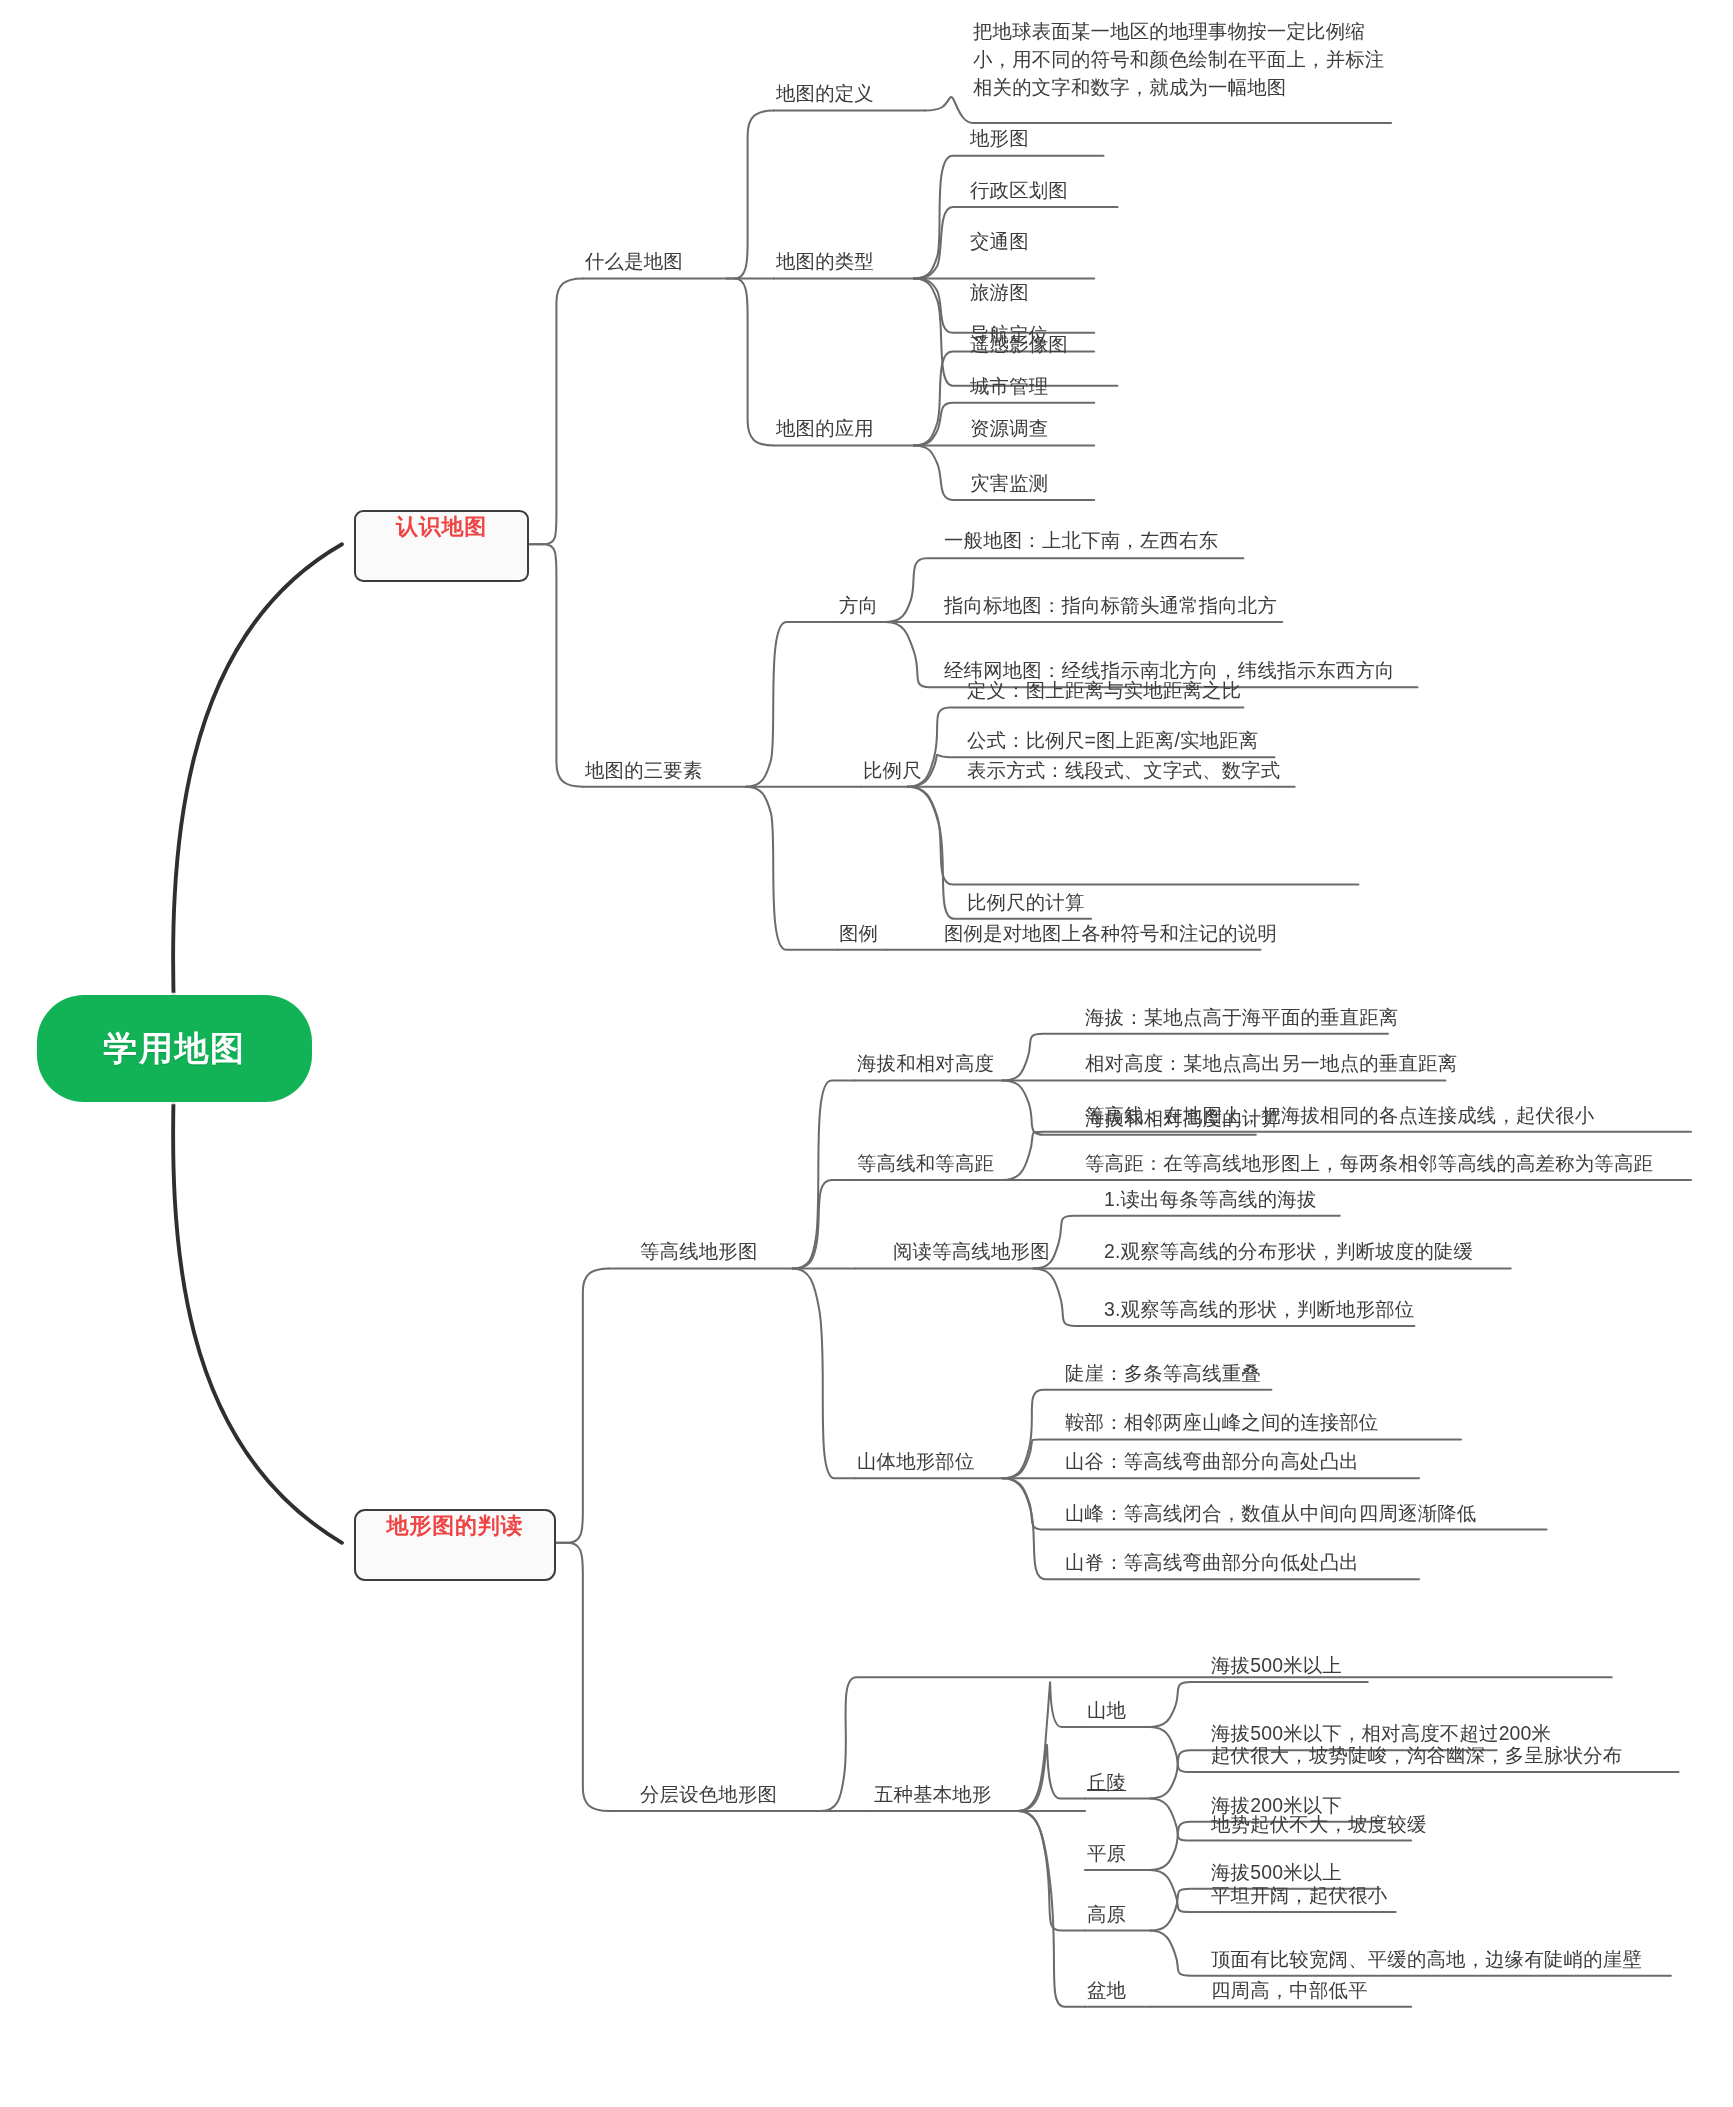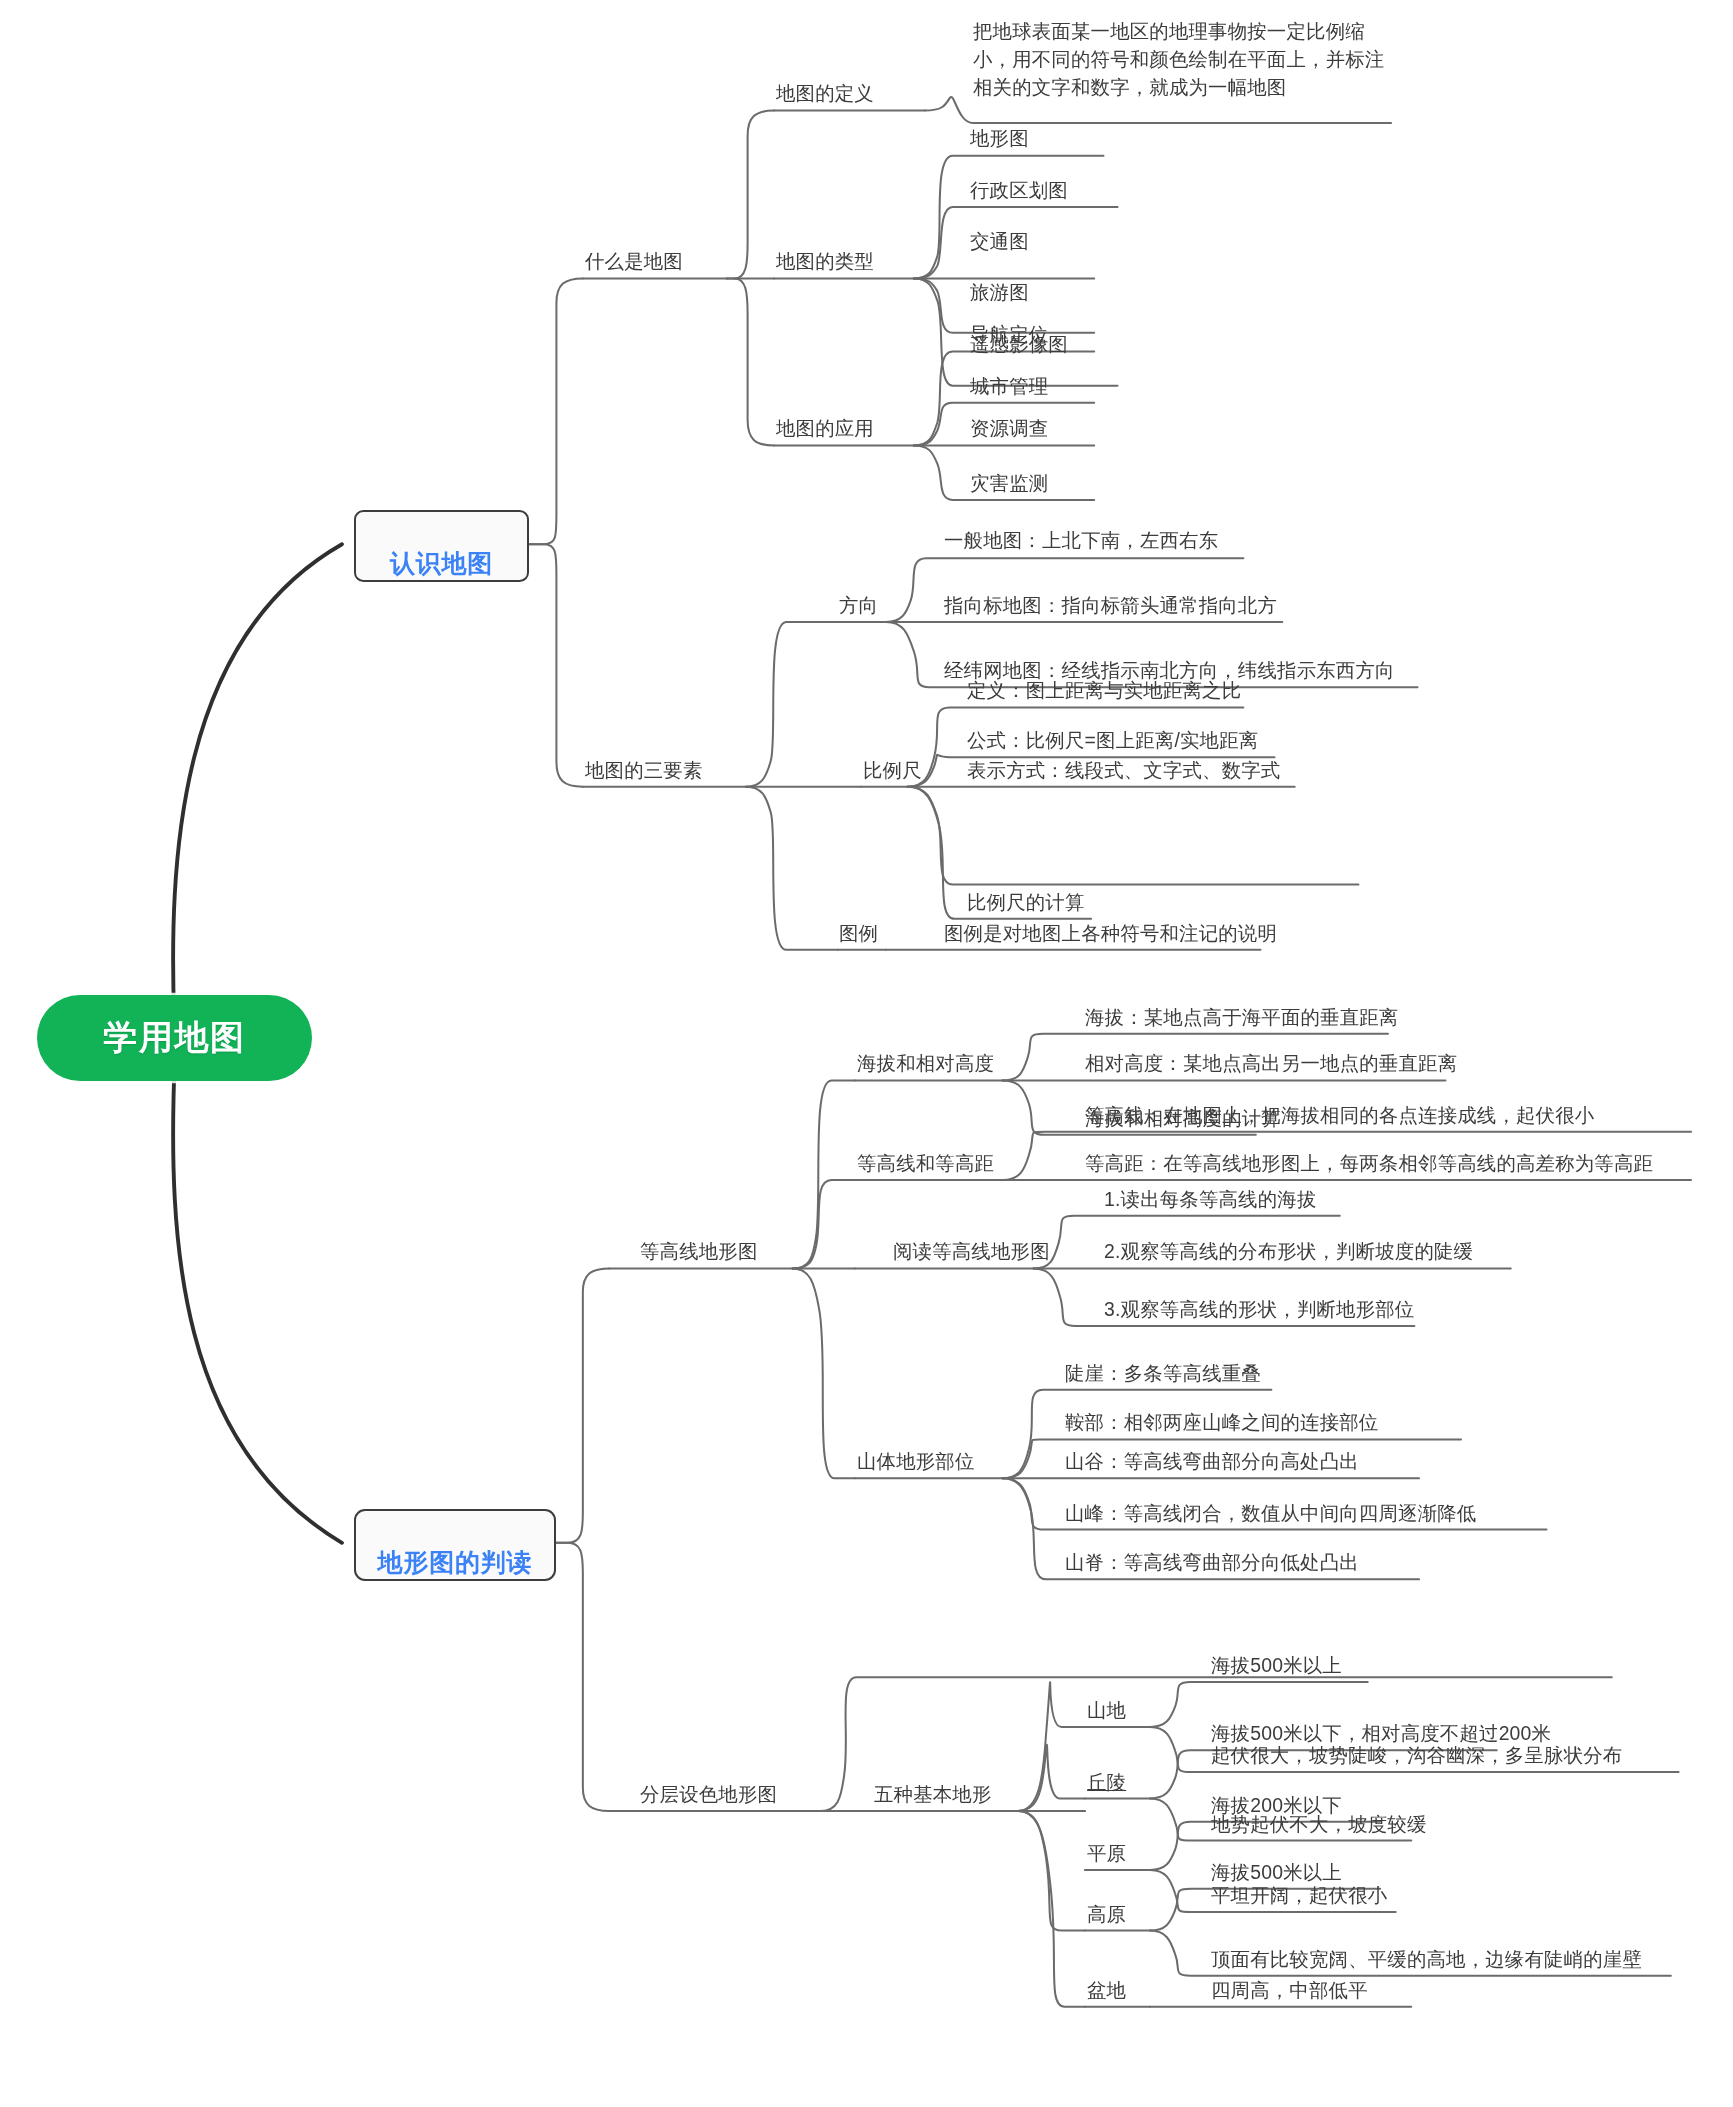--- a/index.html
+++ b/index.html
@@ -40,27 +40,27 @@
     font-size: 34px;
     font-weight: bold;
     letter-spacing: 1.6px;
     text-shadow: 0 0.8px 1.6px rgba(0,0,0,0.12);
     white-space: nowrap;
   }
   
   .box-node {
     position: absolute;
     display: flex;
-    align-items: flex-end;
+    align-items: flex-start;
     justify-content: center;
     background: #fafafa;
     border: 2.3px solid #3d3d3d;
     border-radius: 9.3px;
-    color: #3b82f6;
-    font-size: 25px;
+    color: #ef4444;
+    font-size: 22px;
     font-weight: bold;
     letter-spacing: 0.8px;
     white-space: nowrap;
   }
   
   .text-node {
     position: absolute;
     font-size: 19.4px;
     line-height: 28px;
     color: #3c3c3c;
@@ -217,21 +217,21 @@
 
       <path d="M1396,2582 L1480,2582"></path>
       <path d="M1480,2582 L1532,2582 L1816,2582"></path>
     </g>
 
     <g fill="none" stroke="#6b6b6b" stroke-width="2.6" stroke-linecap="round">
       <path d="M1396,2330 L1396,2330"></path>
     </g>
   </svg>
 
-  <div class="root-node" style="left:37px; top:995px; width:275px; height:86px;">
+  <div class="root-node" style="left:37px; top:995px; width:275px; height:107px;">
     <span>学用地图</span>
   </div>
 
   <div class="box-node" style="left:354px; top:510px; width:171px; height:68px;">
     <span>认识地图</span>
   </div>
   <div class="box-node" style="left:354px; top:1509px; width:198px; height:68px;border-radius:11px;">
     <span>地形图的判读</span>
   </div>
 

